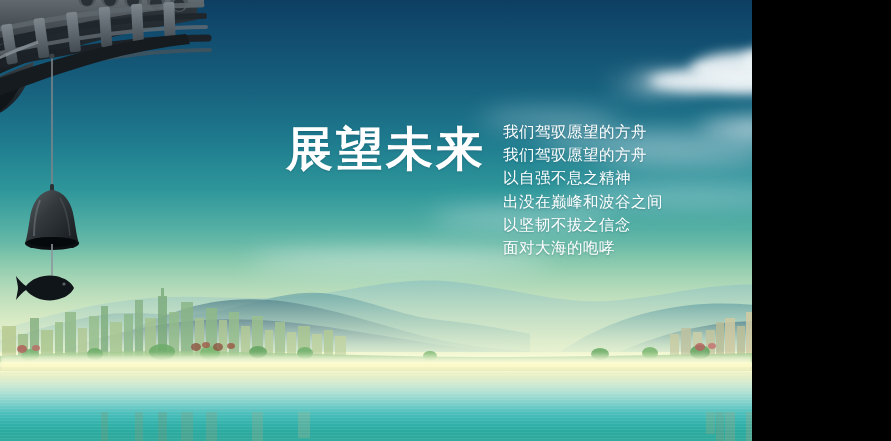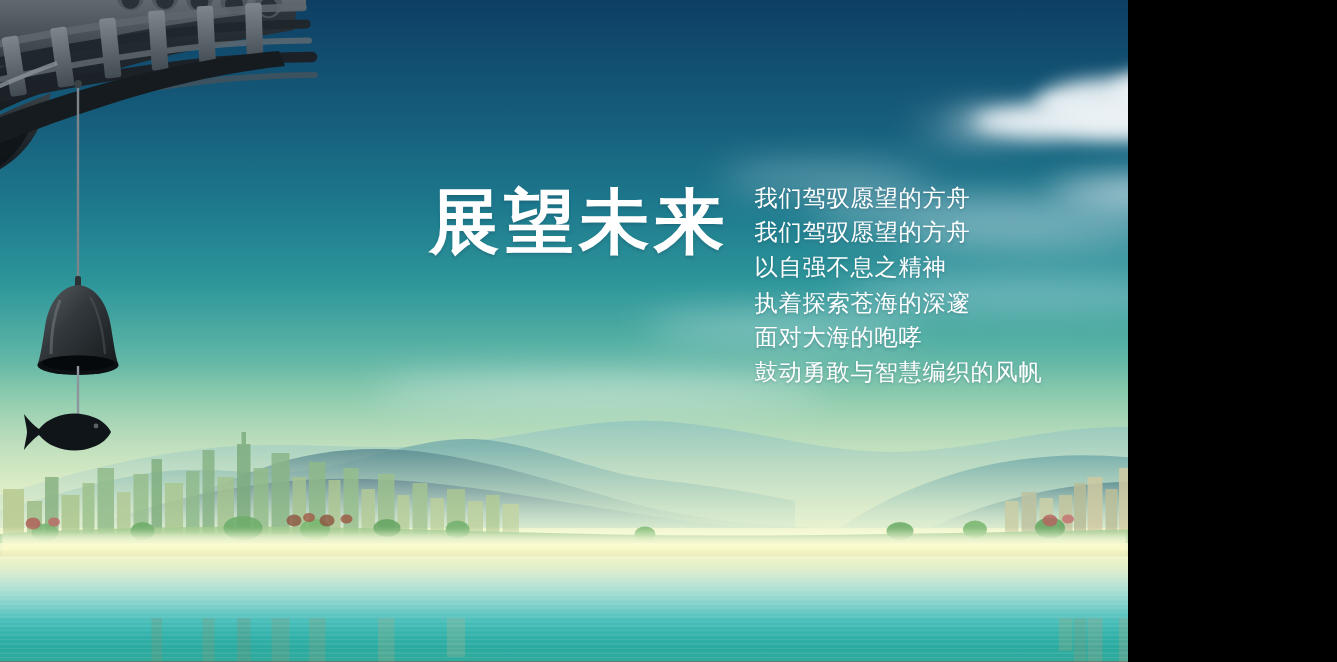--- a/index.html
+++ b/index.html
@@ -402,18 +402,18 @@
       <circle cx="74" cy="290" r="1.6" fill="#5a6268"></circle>
     </g>
   </svg>
 
   <div class="title">展望未来</div>
 
   <div class="poem">
     <div>我们驾驭愿望的方舟</div>
     <div>我们驾驭愿望的方舟</div>
     <div>以自强不息之精神</div>
-    <div>执着探索苍海的深邃</div>
+    <div>出没在巅峰和波谷之间</div>
+    <div>以坚韧不拔之信念</div>
     <div>面对大海的咆哮</div>
-    <div>鼓动勇敢与智慧编织的风帆</div>
   </div>
 
 </div>
 
 </body></html>

